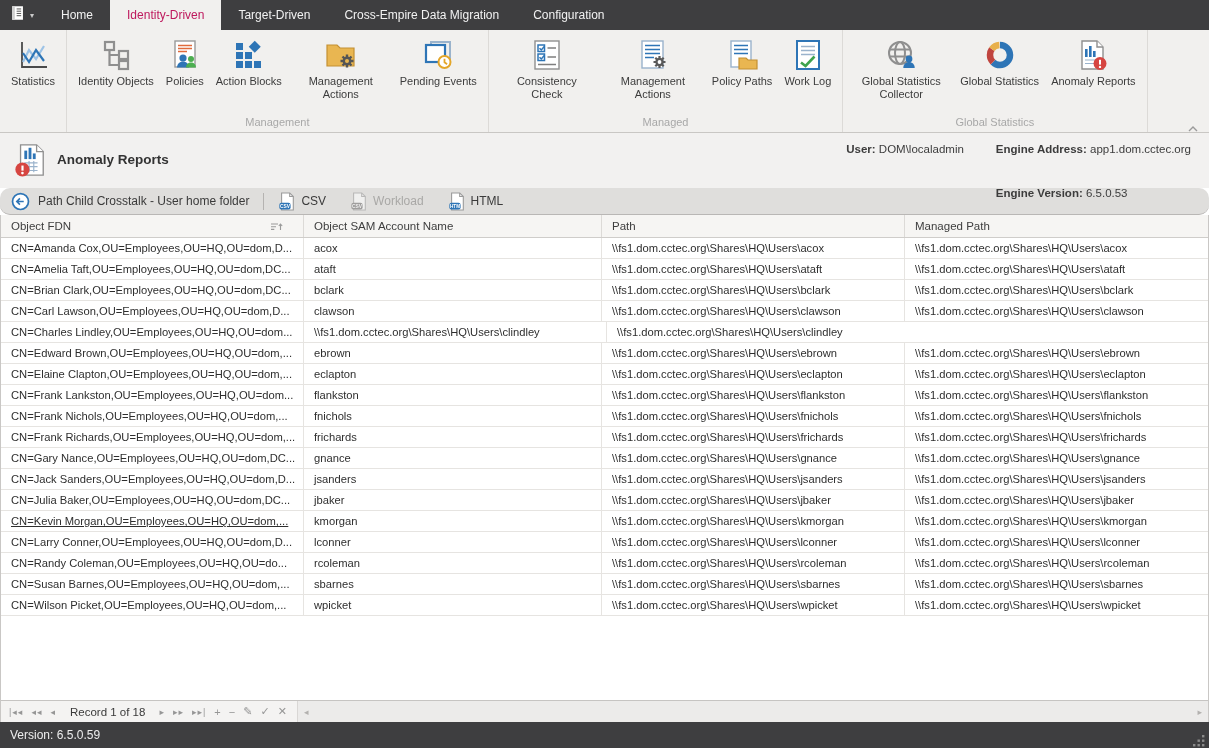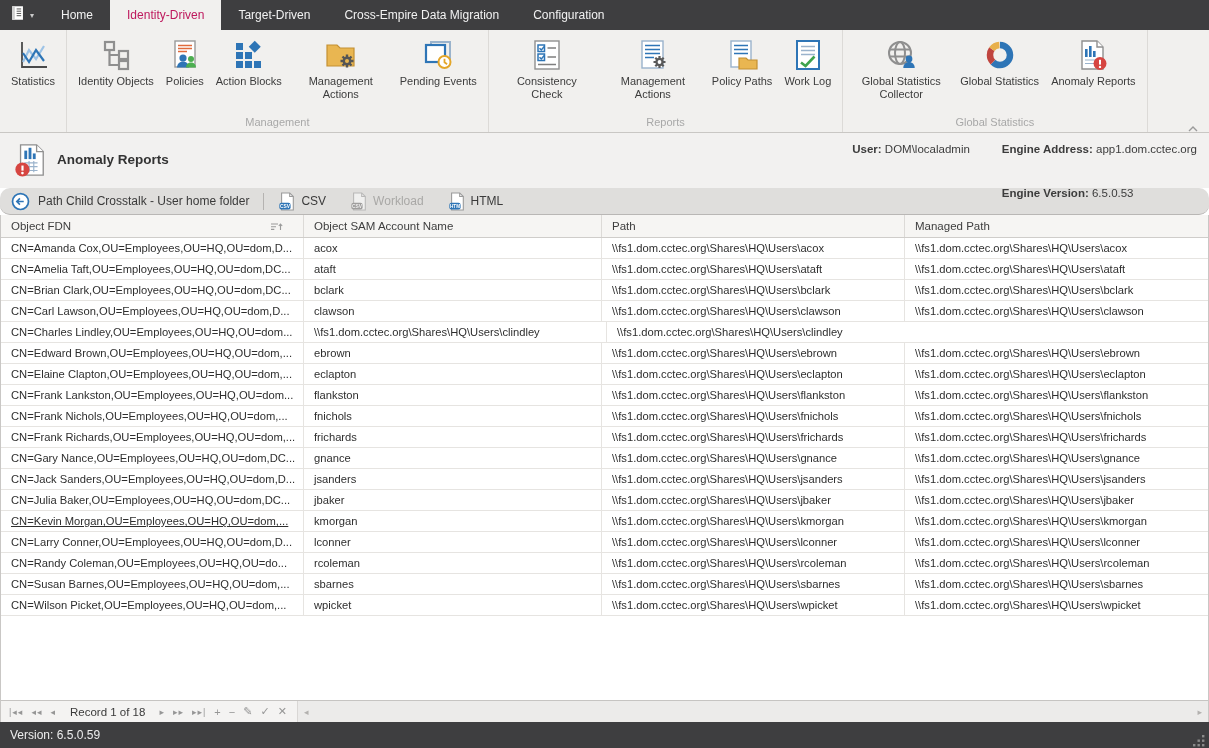--- a/index.html
+++ b/index.html
@@ -23,21 +23,21 @@
   .ritem .ric { width:32px; height:32px; margin-top:3px; }
   .ritem .ric svg { width:32px; height:32px; display:block; }
   .ritem .rlabel { margin-top:4px; font-size:11px; line-height:1.18; color:#3c3c3c; text-align:center; max-width:94px; }
   .rgroup-label { height:16px; text-align:center; font-size:11px; color:#a8a8a8; }
   .ribbon-collapse { position:absolute; right:10px; bottom:5px; width:12px; height:8px; cursor:default; }
   
   .pagehead { height:55px; background:#f2f1f0; display:flex; align-items:flex-start; }
   .pagehead .ph-left { display:flex; align-items:center; padding:10px 0 0 13px; }
   .ph-icon svg { width:34px; height:36px; display:block; }
   .ph-title { font-size:13.5px; font-weight:bold; color:#333; margin-left:10px; margin-top:-4px; }
-  .ph-info { margin-left:auto; padding:10px 12px 0 0; display:grid; grid-template-columns:auto auto; column-gap:48px; row-gap:9px; font-size:11.5px; color:#3c3c3c; white-space:nowrap;gap:32px; }
+  .ph-info { margin-left:auto; padding:10px 18px 0 0; display:grid; grid-template-columns:auto auto; column-gap:48px; row-gap:9px; font-size:11.5px; color:#3c3c3c; white-space:nowrap;gap:32px; }
   .ph-info b { font-weight:bold; }
   .ph-info .col2 { grid-column:2; }
   
   .toolbar { height:27px; background:#dfdedc; display:flex; align-items:center; border-bottom:1px solid #b9b7b5;border-radius:10px; }
   .backbtn { width:19px; height:19px; margin-left:11px; cursor:default; }
   .backbtn svg { width:19px; height:19px; display:block; }
   .report-name { font-size:12px; color:#3a3a3a; margin-left:8px; }
   .vsep { width:1px; height:17px; background:#b5b3b1; margin:0 14px; }
   .tbtn { display:flex; align-items:center; margin-right:24px; cursor:default; }
   .tbtn svg { width:18px; height:19px; display:block; margin-right:5px; }
@@ -219,21 +219,21 @@
               <span class="ric">
                 <svg viewBox="0 0 32 32">
                   <rect x="5" y="2" width="22" height="28" fill="#fff" stroke="#2e75b6" stroke-width="2"></rect>
                   <path d="M9 7.5h14M9 11.5h14M9 15.5h14" stroke="#9ab3cc" stroke-width="1.6"></path>
                   <path d="M9 23.5l4.5 3.5 9-9.5" stroke="#3fa34d" stroke-width="2.6" fill="none"></path>
                 </svg>
               </span>
               <div class="rlabel">Work Log</div>
             </div>
           </div>
-          <div class="rgroup-label">Reports</div>
+          <div class="rgroup-label">Managed</div>
         </div>
         <div class="rgroup">
           <div class="rgroup-items">
             <div class="ritem">
               <span class="ric">
                 <svg viewBox="0 0 32 32" fill="none" stroke="#8f8f8f" stroke-width="2">
                   <circle cx="15" cy="14" r="11"></circle>
                   <ellipse cx="15" cy="14" rx="5" ry="11"></ellipse>
                   <path d="M4.8 10.5h20.4M4.8 17.5h20.4"></path>
                   <g stroke="none" fill="#2e75b6">

